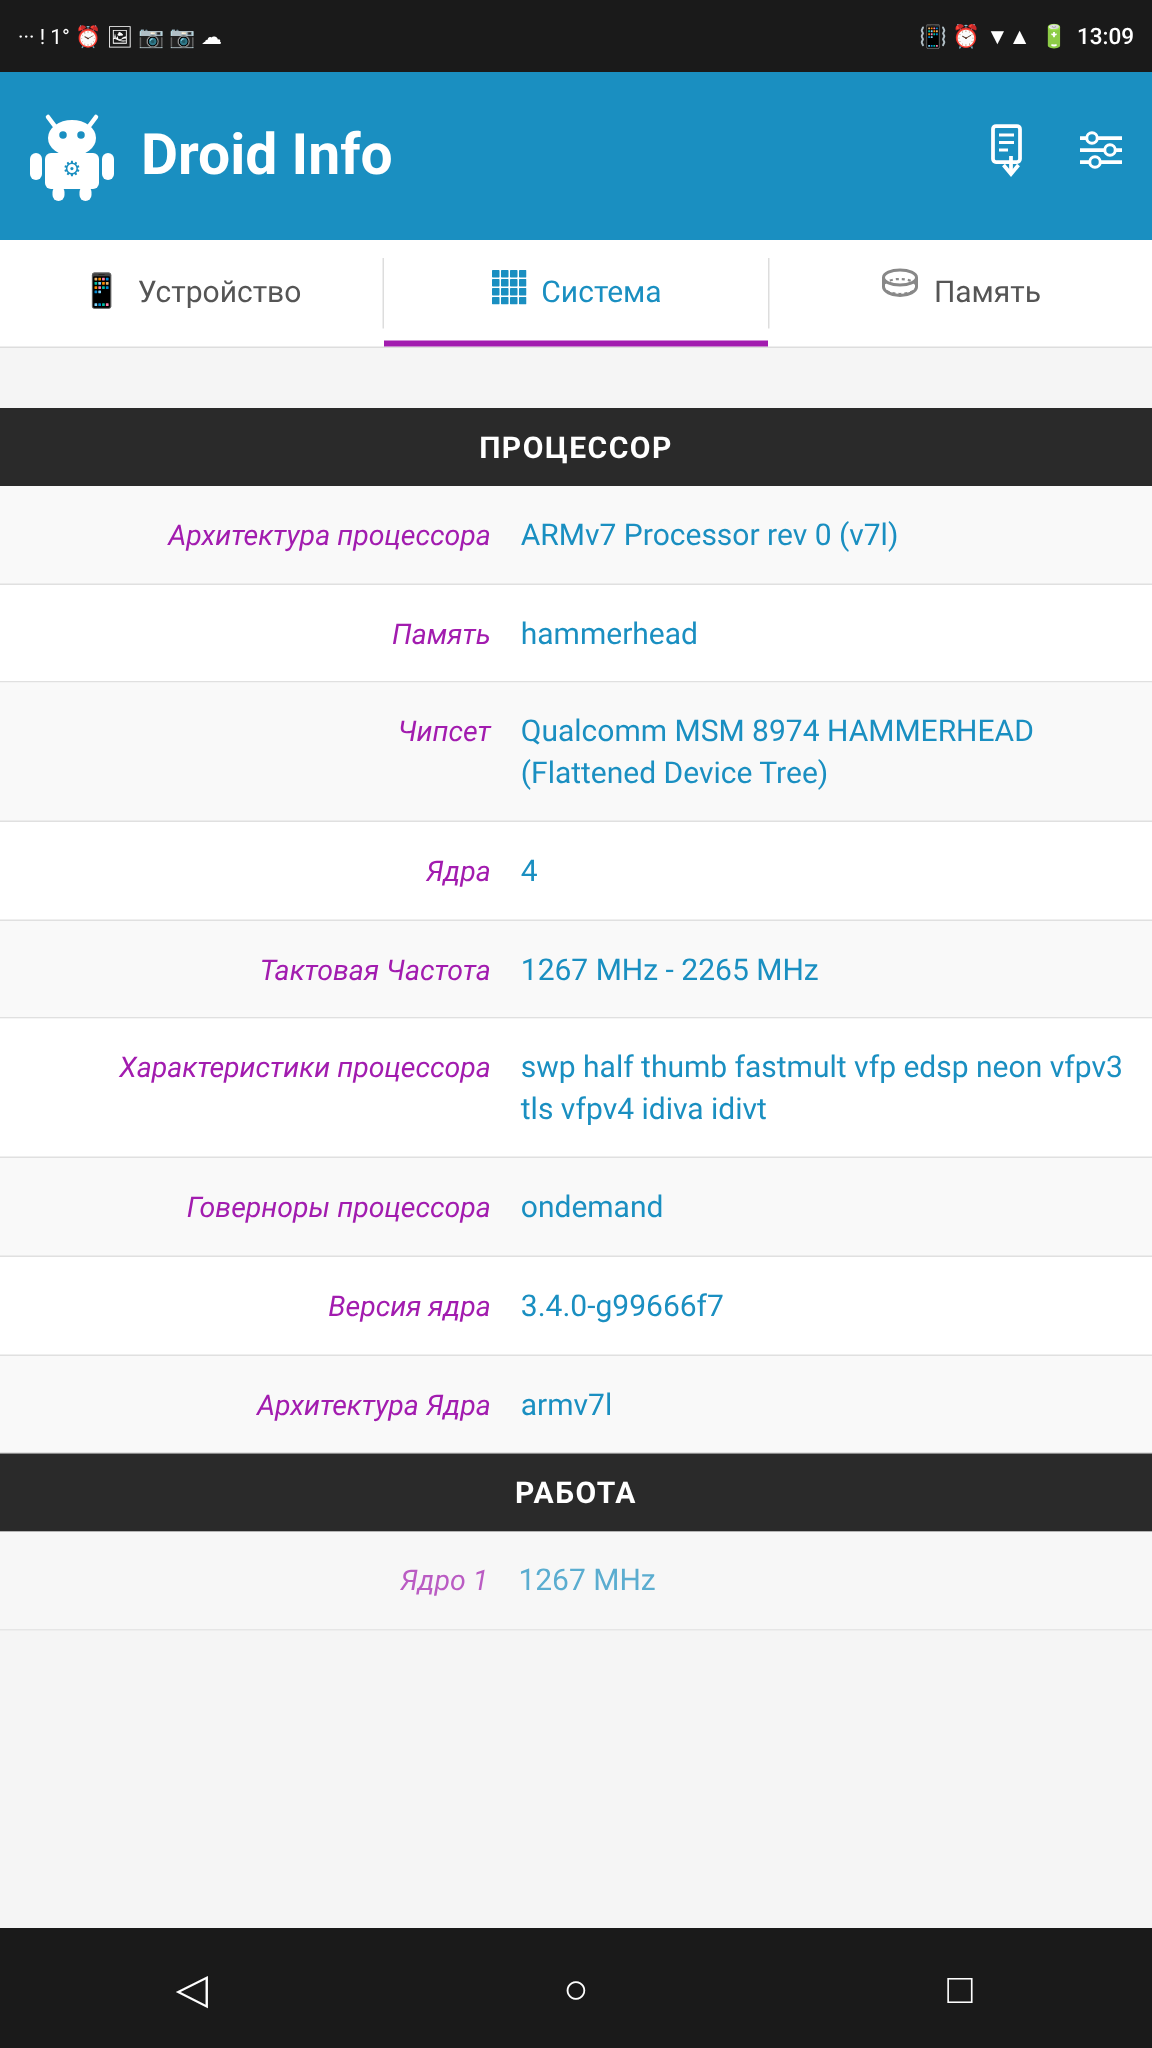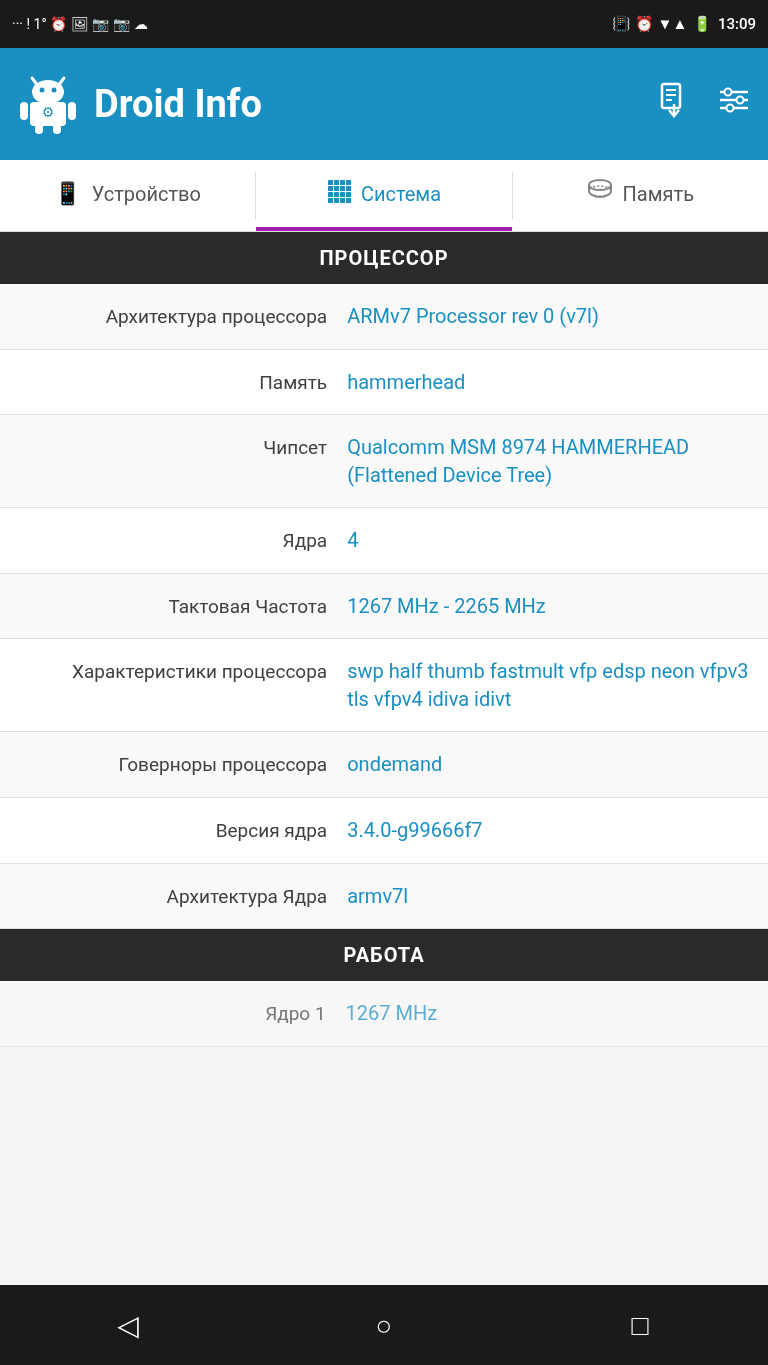--- a/index.html
+++ b/index.html
@@ -102,20 +102,21 @@
     }
     .tab-divider {
       width: 1px;
       background: #ddd;
       margin: 12px 0;
     }
 
     
     .content {
       background: #f5f5f5;
+      margin-top: 40px;
     }
 
     
     .section-header {
       background: #2a2a2a;
       color: white;
       font-size: 20px;
       font-weight: bold;
       text-align: center;
       padding: 14px 16px;
@@ -129,25 +130,26 @@
       padding: 18px 16px;
       border-bottom: 1px solid #e0e0e0;
       background: white;
     }
     .info-row:nth-child(even) {
       background: #f9f9f9;
     }
     .info-label {
       flex: 0 0 45%;
       text-align: right;
-      color: #404040;
+      color: #a21caf;
       font-size: 19px;
       padding-right: 20px;
       padding-top: 2px;
       line-height: 1.4;
+      font-style: italic;
     }
     .info-value {
       flex: 0 0 55%;
       color: #1a8fc1;
       font-size: 20px;
       line-height: 1.4;
     }
 
     
     .bottom-nav {

